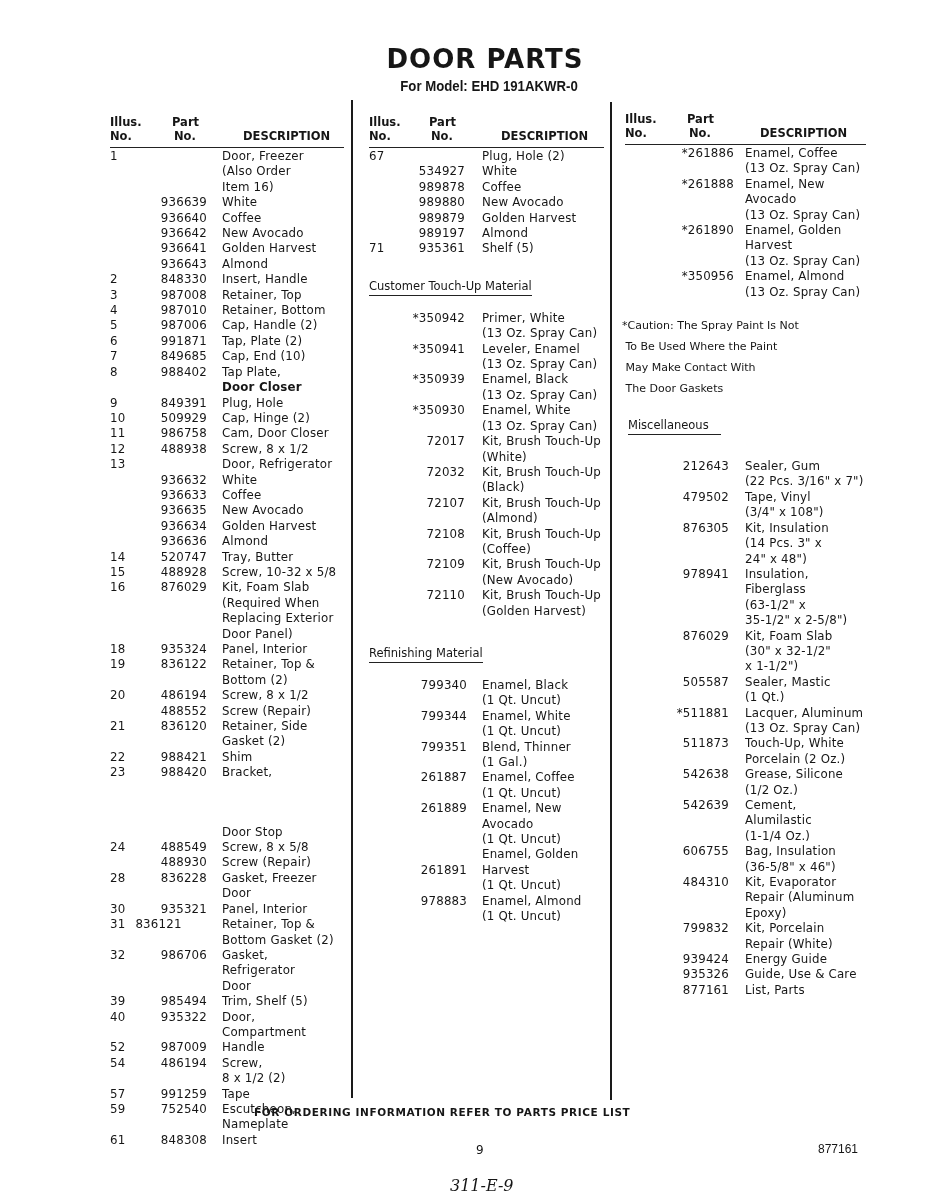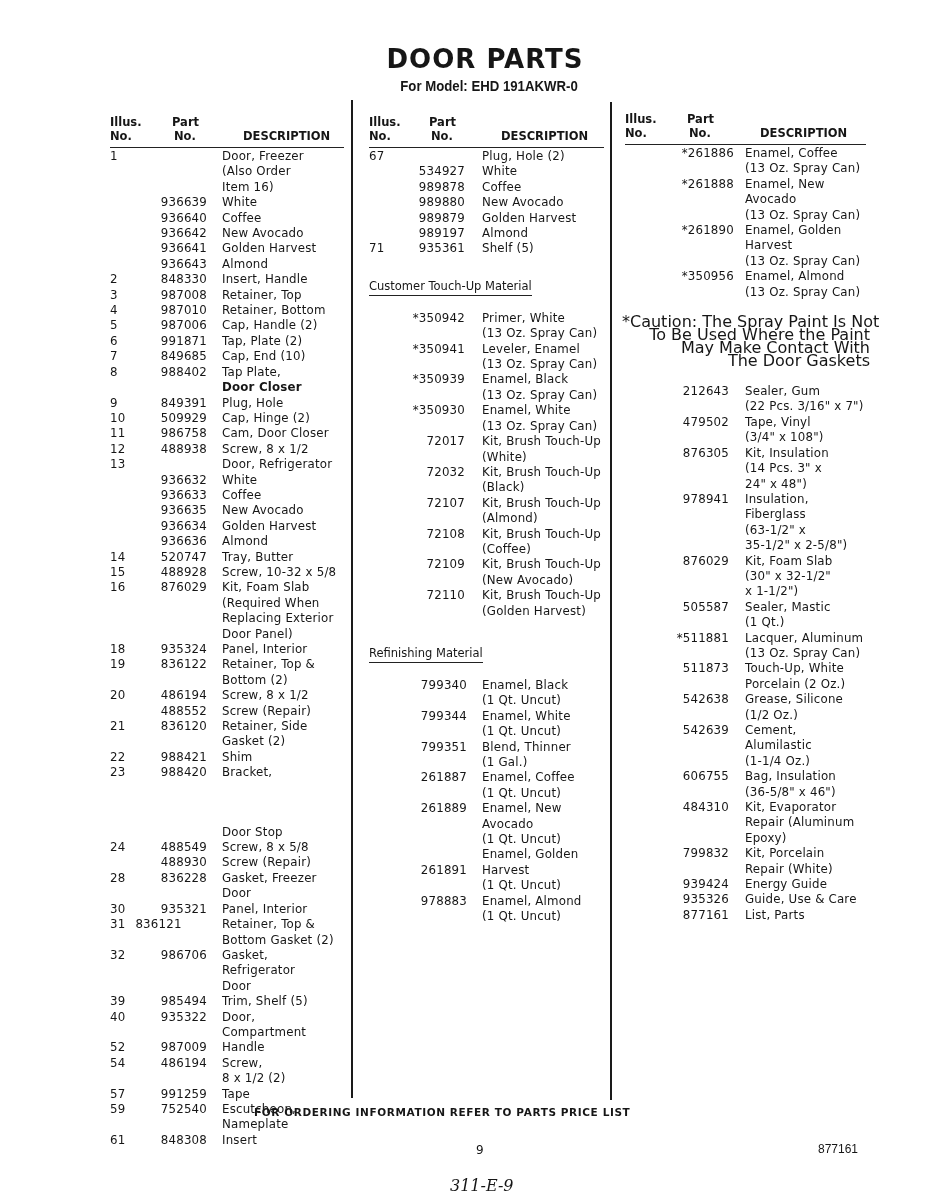--- a/index.html
+++ b/index.html
@@ -21,21 +21,21 @@
     .col { position: absolute; }
     .hdr { position: relative; height: 36px; font-family: "DejaVu Sans", sans-serif; font-weight: bold; font-size: 11.5px; }
     .hdr span { position: absolute; line-height: 14px; }
     .hdr .rule { position: absolute; left: 0; right: 0; bottom: 0; height: 1.5px; background: #222; }
     .row { position: relative; font-size: 11.8px; line-height: 15.4px; letter-spacing: 0.2px; }
     .row .illus { position: absolute; left: 0; }
     .row .part { position: absolute; text-align: right; }
     .row .desc { white-space: pre; }
     .section-head { font-size: 11.5px; line-height: 15px; display: inline-block; border-bottom: 1.2px solid #222; padding-bottom: 1px; }
     .note-box { text-align: center; font-size: 11.5px; line-height: 15.5px; border-top: 1.2px solid #333; border-bottom: 1.2px solid #333; padding: 4px 0 3px 0; }
-    .caution { font-size: 16px; line-height: 13px; white-space: pre; text-align: right; }
+    .caution { font-size: 11px; line-height: 21px; white-space: pre; }
     .footer { position: absolute; left: 254px; top: 1106px; font-family: "DejaVu Sans", sans-serif; font-weight: bold; font-size: 10.5px; letter-spacing: 0.6px; }
     .pagenum { position: absolute; left: 476px; top: 1143px; font-size: 12px; }
     .docnum { position: absolute; left: 818px; top: 1142px; font-size: 12px; font-family: "Liberation Sans", sans-serif; }
     .handwritten { position: absolute; left: 450px; top: 1176px; font-size: 16px; font-style: italic; font-family: "DejaVu Serif", serif; }
   </style>
 </head>
 <body>
 
 <div class="title">DOOR PARTS</div>
 <div class="subtitle">For Model: EHD 191AKWR-0</div>
@@ -203,21 +203,24 @@
       <div class="row" style="padding-left: 120px;"><span class="part" style="right: auto; left: 0px; width: 109px;">*261890</span><span class="desc">Enamel, Golden</span>​</div>
       <div class="row" style="padding-left: 120px;"><span class="part" style="right: auto; left: 0px; width: 109px;"></span><span class="desc">Harvest</span>​</div>
       <div class="row" style="padding-left: 120px;"><span class="part" style="right: auto; left: 0px; width: 109px;"></span><span class="desc">(13 Oz. Spray Can)</span>​</div>
       <div class="row" style="padding-left: 120px;"><span class="part" style="right: auto; left: 0px; width: 109px;">*350956</span><span class="desc">Enamel, Almond</span>​</div>
       <div class="row" style="padding-left: 120px;"><span class="part" style="right: auto; left: 0px; width: 109px;"></span><span class="desc">(13 Oz. Spray Can)</span>​</div>
     </div>
   <div class="caution" style="margin-top:15px; margin-left:-3px;">*Caution: The Spray Paint Is Not
  To Be Used Where the Paint
  May Make Contact With
  The Door Gaskets</div>
-  <div id="col3-misc" style="margin-top:17px;">
+  <div style="margin-top:15px; margin-left:3px;">
+    <span class="section-head" style="padding-right:12px;">Miscellaneous</span>
+  </div>
+  <div id="col3-misc" style="margin-top:24px;">
       <div class="row" style="padding-left: 120px;"><span class="part" style="right: auto; left: 0px; width: 104px;">212643</span><span class="desc">Sealer, Gum</span>​</div>
       <div class="row" style="padding-left: 120px;"><span class="part" style="right: auto; left: 0px; width: 104px;"></span><span class="desc">(22 Pcs. 3/16" x 7")</span>​</div>
       <div class="row" style="padding-left: 120px;"><span class="part" style="right: auto; left: 0px; width: 104px;">479502</span><span class="desc">Tape, Vinyl</span>​</div>
       <div class="row" style="padding-left: 120px;"><span class="part" style="right: auto; left: 0px; width: 104px;"></span><span class="desc">(3/4" x 108")</span>​</div>
       <div class="row" style="padding-left: 120px;"><span class="part" style="right: auto; left: 0px; width: 104px;">876305</span><span class="desc">Kit, Insulation</span>​</div>
       <div class="row" style="padding-left: 120px;"><span class="part" style="right: auto; left: 0px; width: 104px;"></span><span class="desc">(14 Pcs. 3" x</span>​</div>
       <div class="row" style="padding-left: 120px;"><span class="part" style="right: auto; left: 0px; width: 104px;"></span><span class="desc">24" x 48")</span>​</div>
       <div class="row" style="padding-left: 120px;"><span class="part" style="right: auto; left: 0px; width: 104px;">978941</span><span class="desc">Insulation,</span>​</div>
       <div class="row" style="padding-left: 120px;"><span class="part" style="right: auto; left: 0px; width: 104px;"></span><span class="desc">Fiberglass</span>​</div>
       <div class="row" style="padding-left: 120px;"><span class="part" style="right: auto; left: 0px; width: 104px;"></span><span class="desc">(63-1/2" x</span>​</div>

